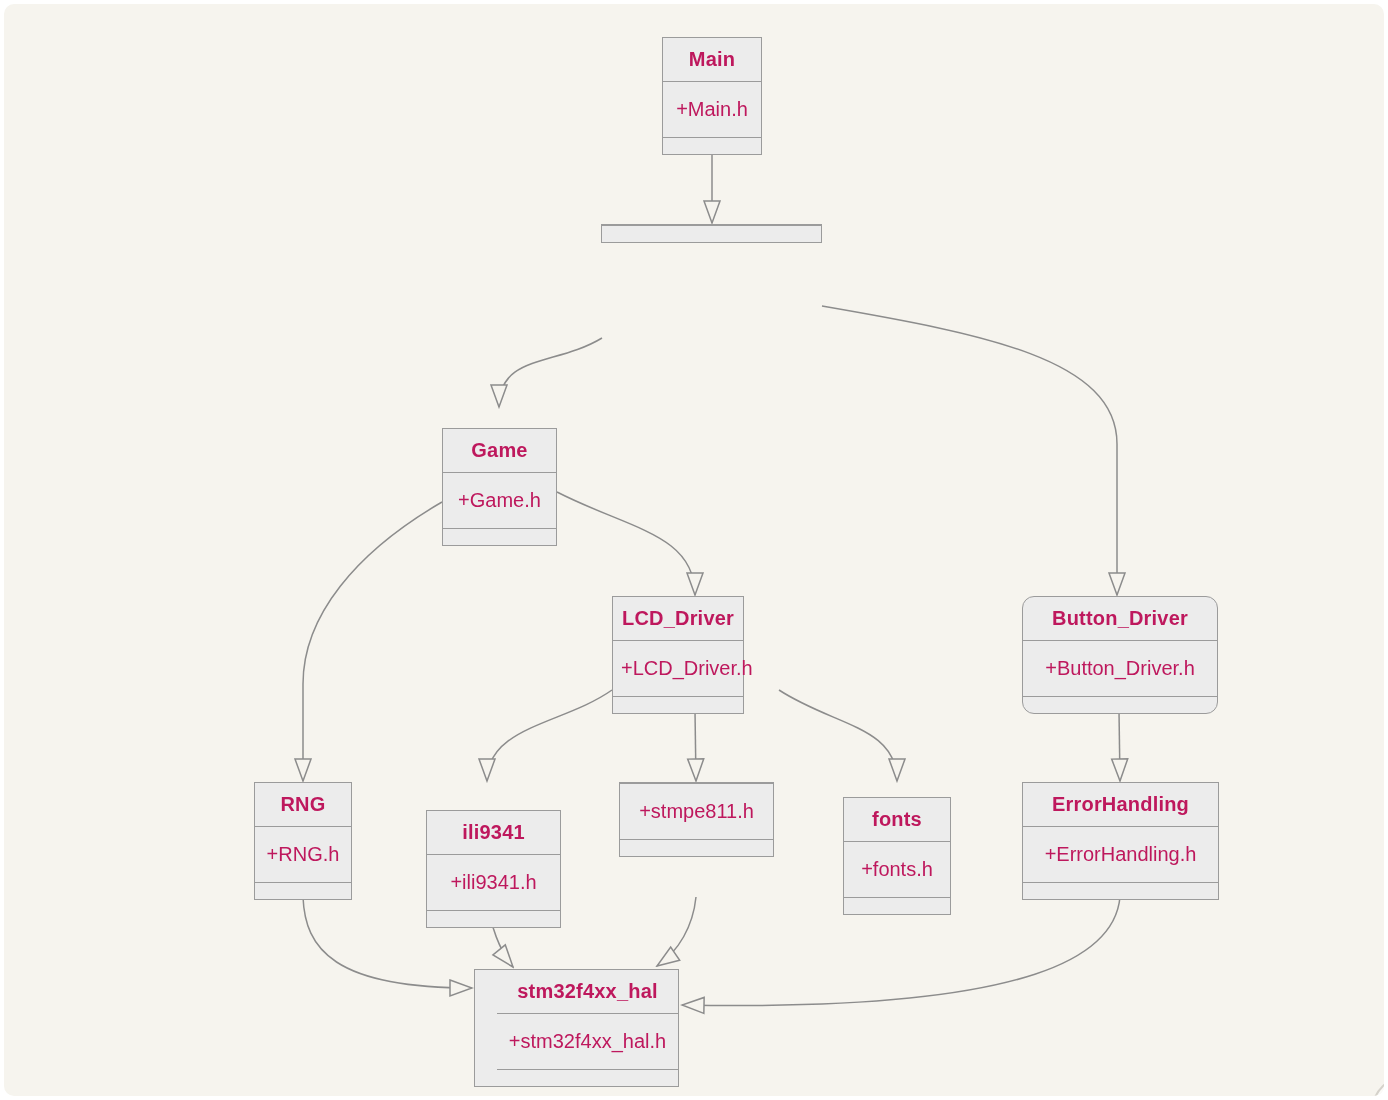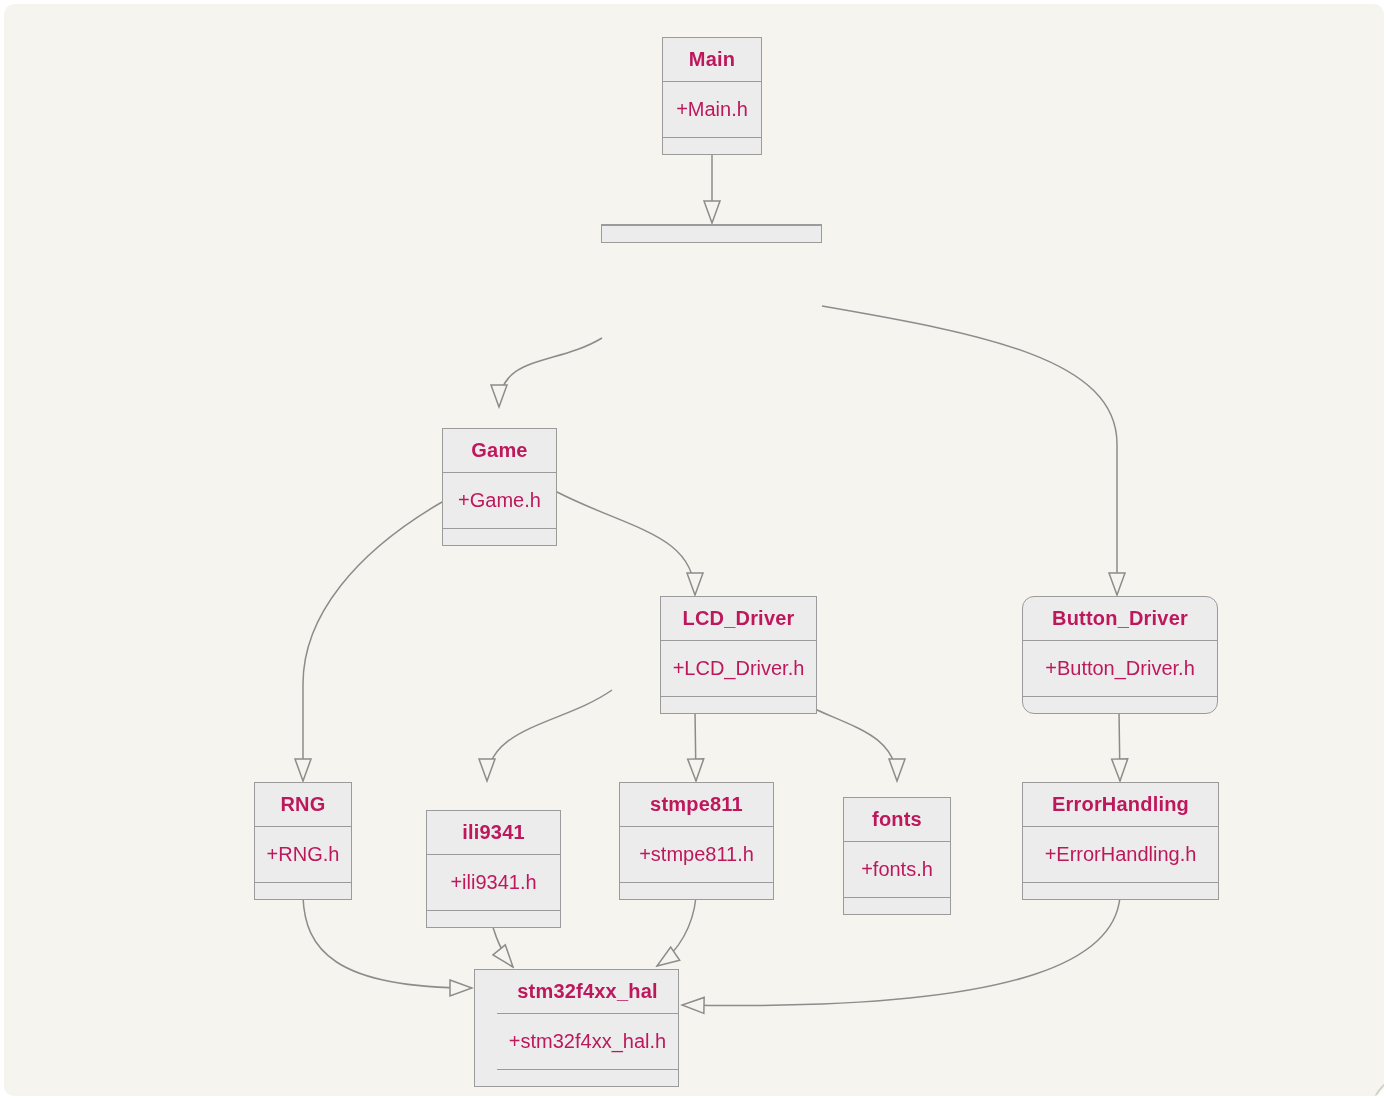--- a/index.html
+++ b/index.html
@@ -51,21 +51,21 @@
     <div class="node" style="left:597px;top:220px;width:221px;">
       <div class="node-footer"></div>
     </div>
 
     <div class="node" style="left:438px;top:404px;width:115px;margin-top:20px;">
       <div class="node-title">Game</div>
       <div class="node-member">+Game.h</div>
       <div class="node-footer"></div>
     </div>
 
-    <div class="node" style="left:608px;top:592px;width:157px;margin-left:48px;">
+    <div class="node" style="left:608px;top:592px;width:132px;">
       <div class="node-title">LCD_Driver</div>
       <div class="node-member">+LCD_Driver.h</div>
       <div class="node-footer"></div>
     </div>
 
     <div class="node" style="left:1018px;top:592px;width:196px;border-radius:12px;">
       <div class="node-title">Button_Driver</div>
       <div class="node-member">+Button_Driver.h</div>
       <div class="node-footer"></div>
     </div>
@@ -76,21 +76,20 @@
       <div class="node-footer"></div>
     </div>
 
     <div class="node" style="left:422px;top:806px;width:135px;">
       <div class="node-title">ili9341</div>
       <div class="node-member">+ili9341.h</div>
       <div class="node-footer"></div>
     </div>
 
     <div class="node" style="left:615px;top:778px;width:155px;">
-      <div class="node-title">stmpe811</div>
       <div class="node-member">+stmpe811.h</div>
       <div class="node-footer"></div>
     </div>
 
     <div class="node" style="left:839px;top:778px;width:108px;margin-top:15px;">
       <div class="node-title">fonts</div>
       <div class="node-member">+fonts.h</div>
       <div class="node-footer"></div>
     </div>
 

